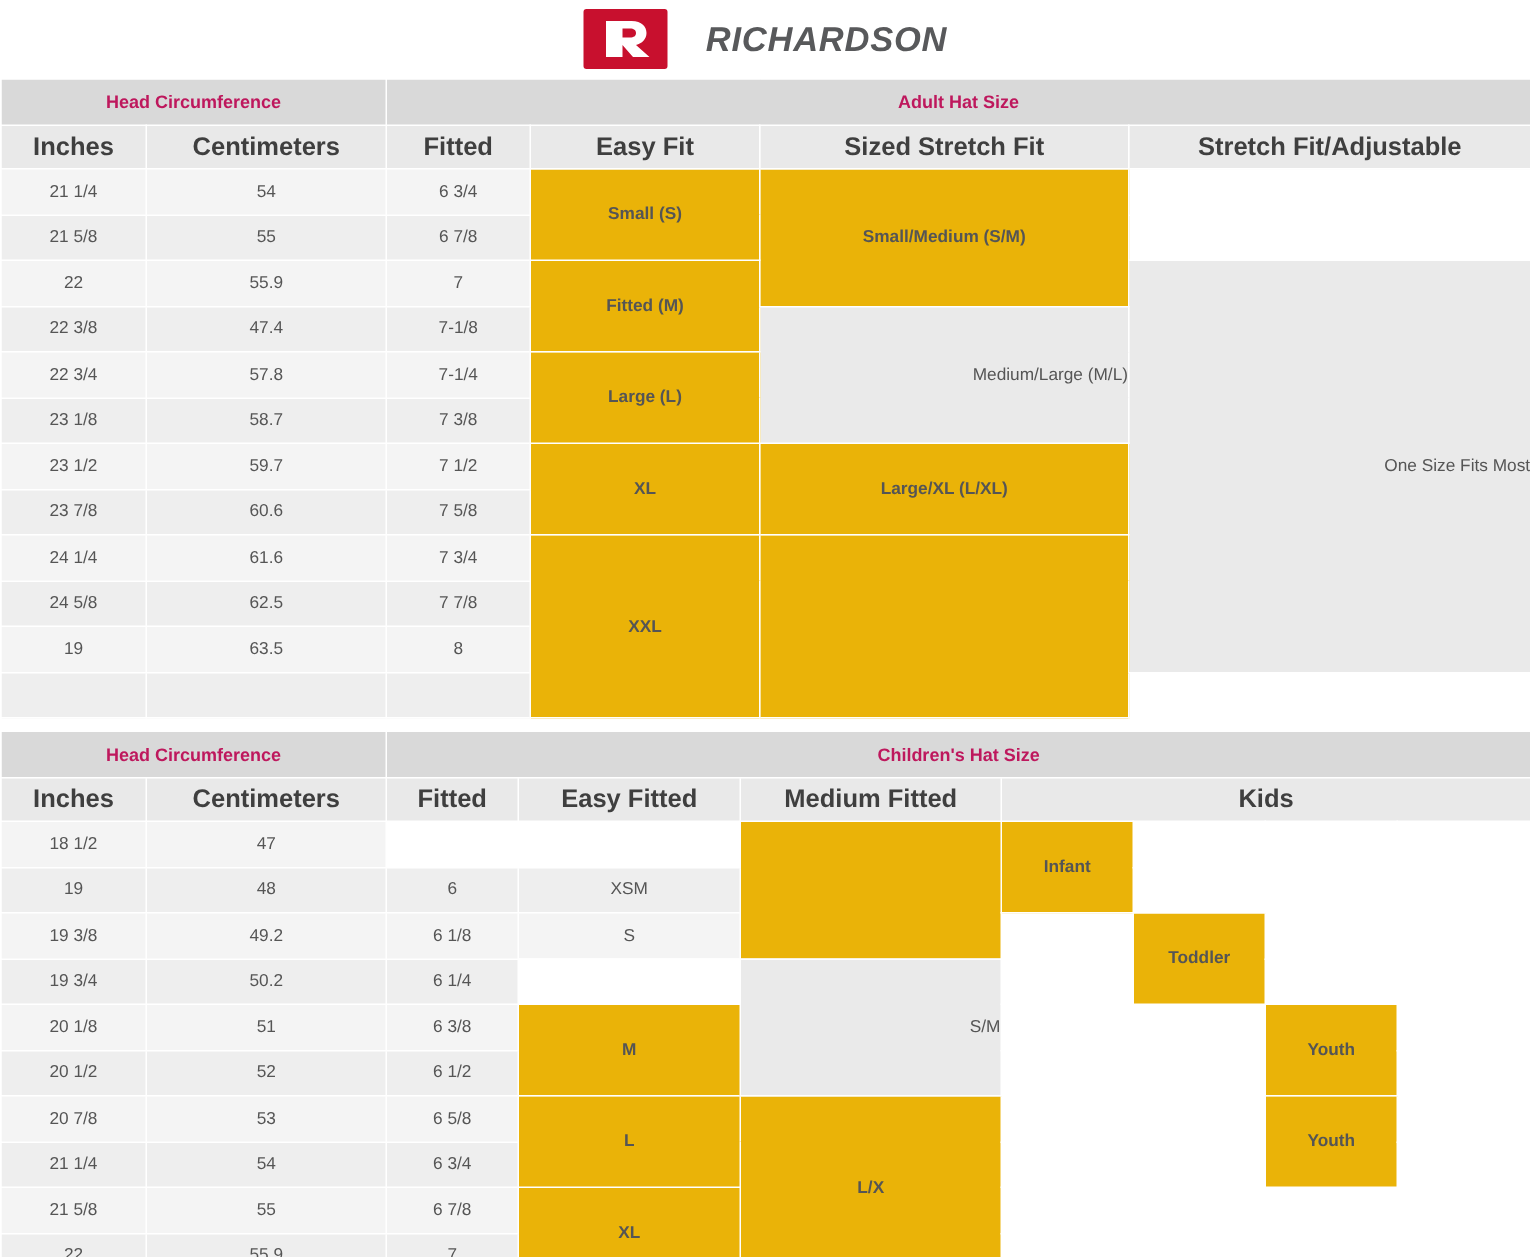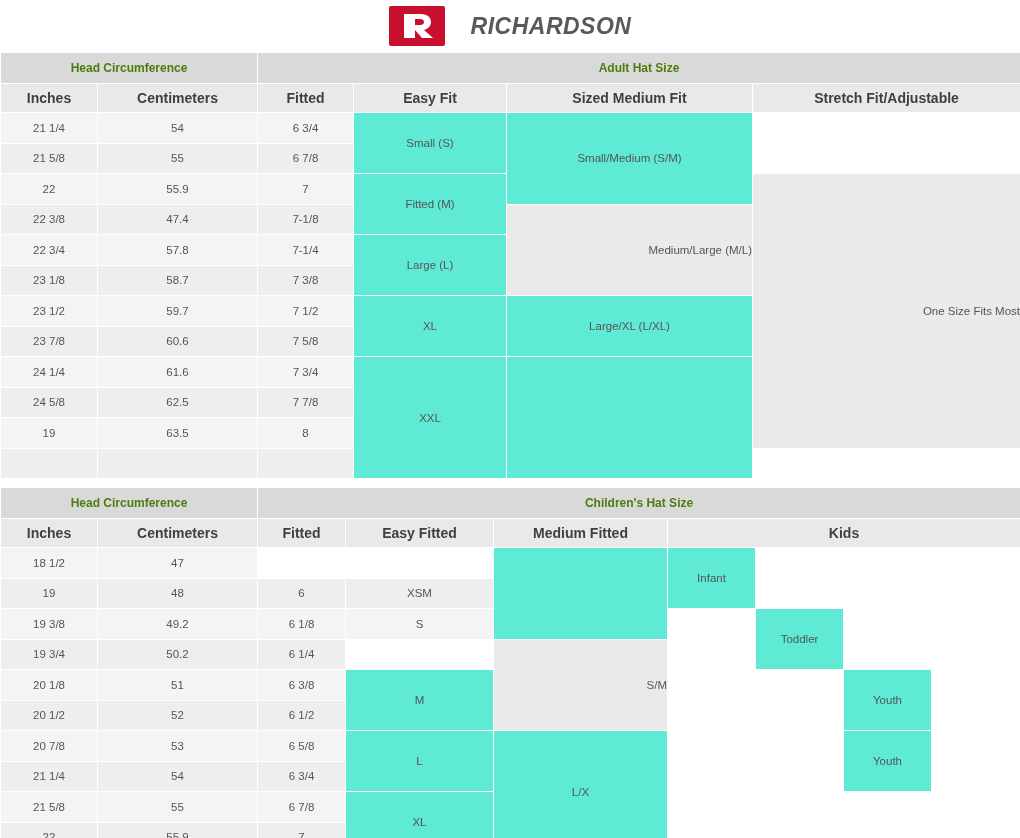--- a/index.html
+++ b/index.html
@@ -50,26 +50,26 @@
     font-size: 11.5px;
     font-weight: normal;
     vertical-align: middle;
     padding: 0;
   }
   .hdr-group {
     background: #d9d9d9;
     font-weight: bold;
     font-size: 12px;
     height: 30px;
-    color: #4d7c0f;
+    color: #be185d;
   }
   .hdr-col {
     background: #e9e9e9;
     font-weight: bold;
-    font-size: 14px;
+    font-size: 17px;
     height: 28px;
     color: #3f3f3f;
   }
   .cell {
     background: #eeeeee;
     height: 29.5px;
     color: #555555;
   }
   .cell-alt {
     background: #f4f4f4;
@@ -79,22 +79,23 @@
   .blank {
     background: #ffffff;
     height: 29.5px;
   }
   .spanbox {
     background: #eaeaea;
     color: #555555;
     text-align: right;
   }
   .spanbox-light {
-    background: #5eead4;
+    background: #eab308;
     color: #555555;
+    font-weight: bold;
   }
 </style>
 </head>
 <body>
 
 <div class="logo-bar">
   <span class="logo-mark">
     <svg width="40" height="30" viewBox="0 0 40 30" aria-hidden="true">
       <path d="M7 3 L24 3 C31 3 34 7 34 11 C34 15 31 18 27 19 L36 27 L25 27 L18 19 L18 27 L7 27 Z M18 8 L18 14 L23 14 C25.5 14 27 13 27 11 C27 9 25.5 8 23 8 Z" fill="#ffffff"></path>
     </svg>
@@ -114,21 +115,21 @@
   <tbody>
     <tr>
       <td class="hdr-group" colspan="2">Head Circumference</td>
       <td class="hdr-group" colspan="4">Adult Hat Size</td>
     </tr>
     <tr>
       <td class="hdr-col">Inches</td>
       <td class="hdr-col">Centimeters</td>
       <td class="hdr-col">Fitted</td>
       <td class="hdr-col">Easy Fit</td>
-      <td class="hdr-col">Sized Medium Fit</td>
+      <td class="hdr-col">Sized Stretch Fit</td>
       <td class="hdr-col">Stretch Fit/Adjustable</td>
     </tr>
 
     <tr>
       <td class="cell-alt">21 1/4</td>
       <td class="cell-alt">54</td>
       <td class="cell-alt">6 3/4</td>
       <td class="spanbox-light" rowspan="2">Small (S)</td>
       <td class="spanbox-light" rowspan="3">Small/Medium (S/M)</td>
       <td class="blank"></td>

